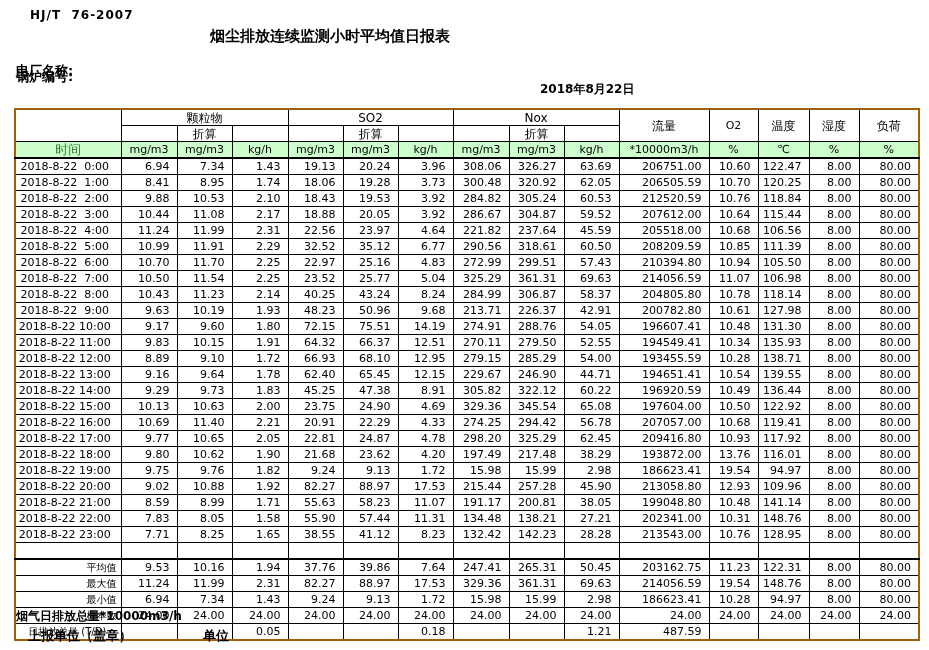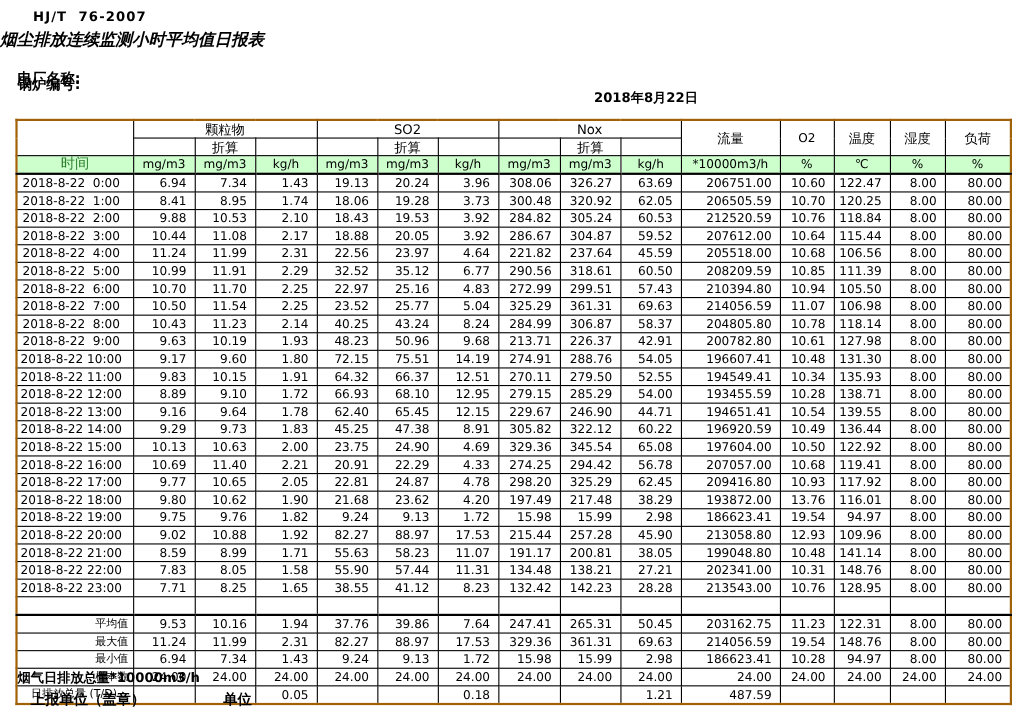--- a/index.html
+++ b/index.html
@@ -2,21 +2,21 @@
 <html><head>
 <meta charset="utf-8">
 <style>
   html,body{margin:0;padding:0;}
   body{
     width:929px;height:650px;position:relative;overflow:hidden;
     background:#ffffff;color:#000;
     font-family:"DejaVu Sans",sans-serif;
   }
   .std{position:absolute;left:30px;top:8px;font-size:12px;font-weight:bold;white-space:pre;letter-spacing:1px;}
-  .title{position:absolute;left:0;top:27px;width:660px;text-align:left;font-size:15px;font-weight:bold;font-style:italic;}
+  .title{position:absolute;left:0;top:27px;width:660px;text-align:center;font-size:15px;font-weight:bold;}
   .meta1{position:absolute;left:16px;top:62px;font-size:13px;font-weight:bold;}
   .meta2{position:absolute;left:16px;top:68px;font-size:13px;font-weight:bold;}
   .date{position:absolute;left:540px;top:81px;font-size:12px;font-weight:bold;}
 
   table{
     position:absolute;left:14px;top:108px;
     border-collapse:collapse;table-layout:fixed;
     border:2px solid #a16207;
   }
   th,td{

